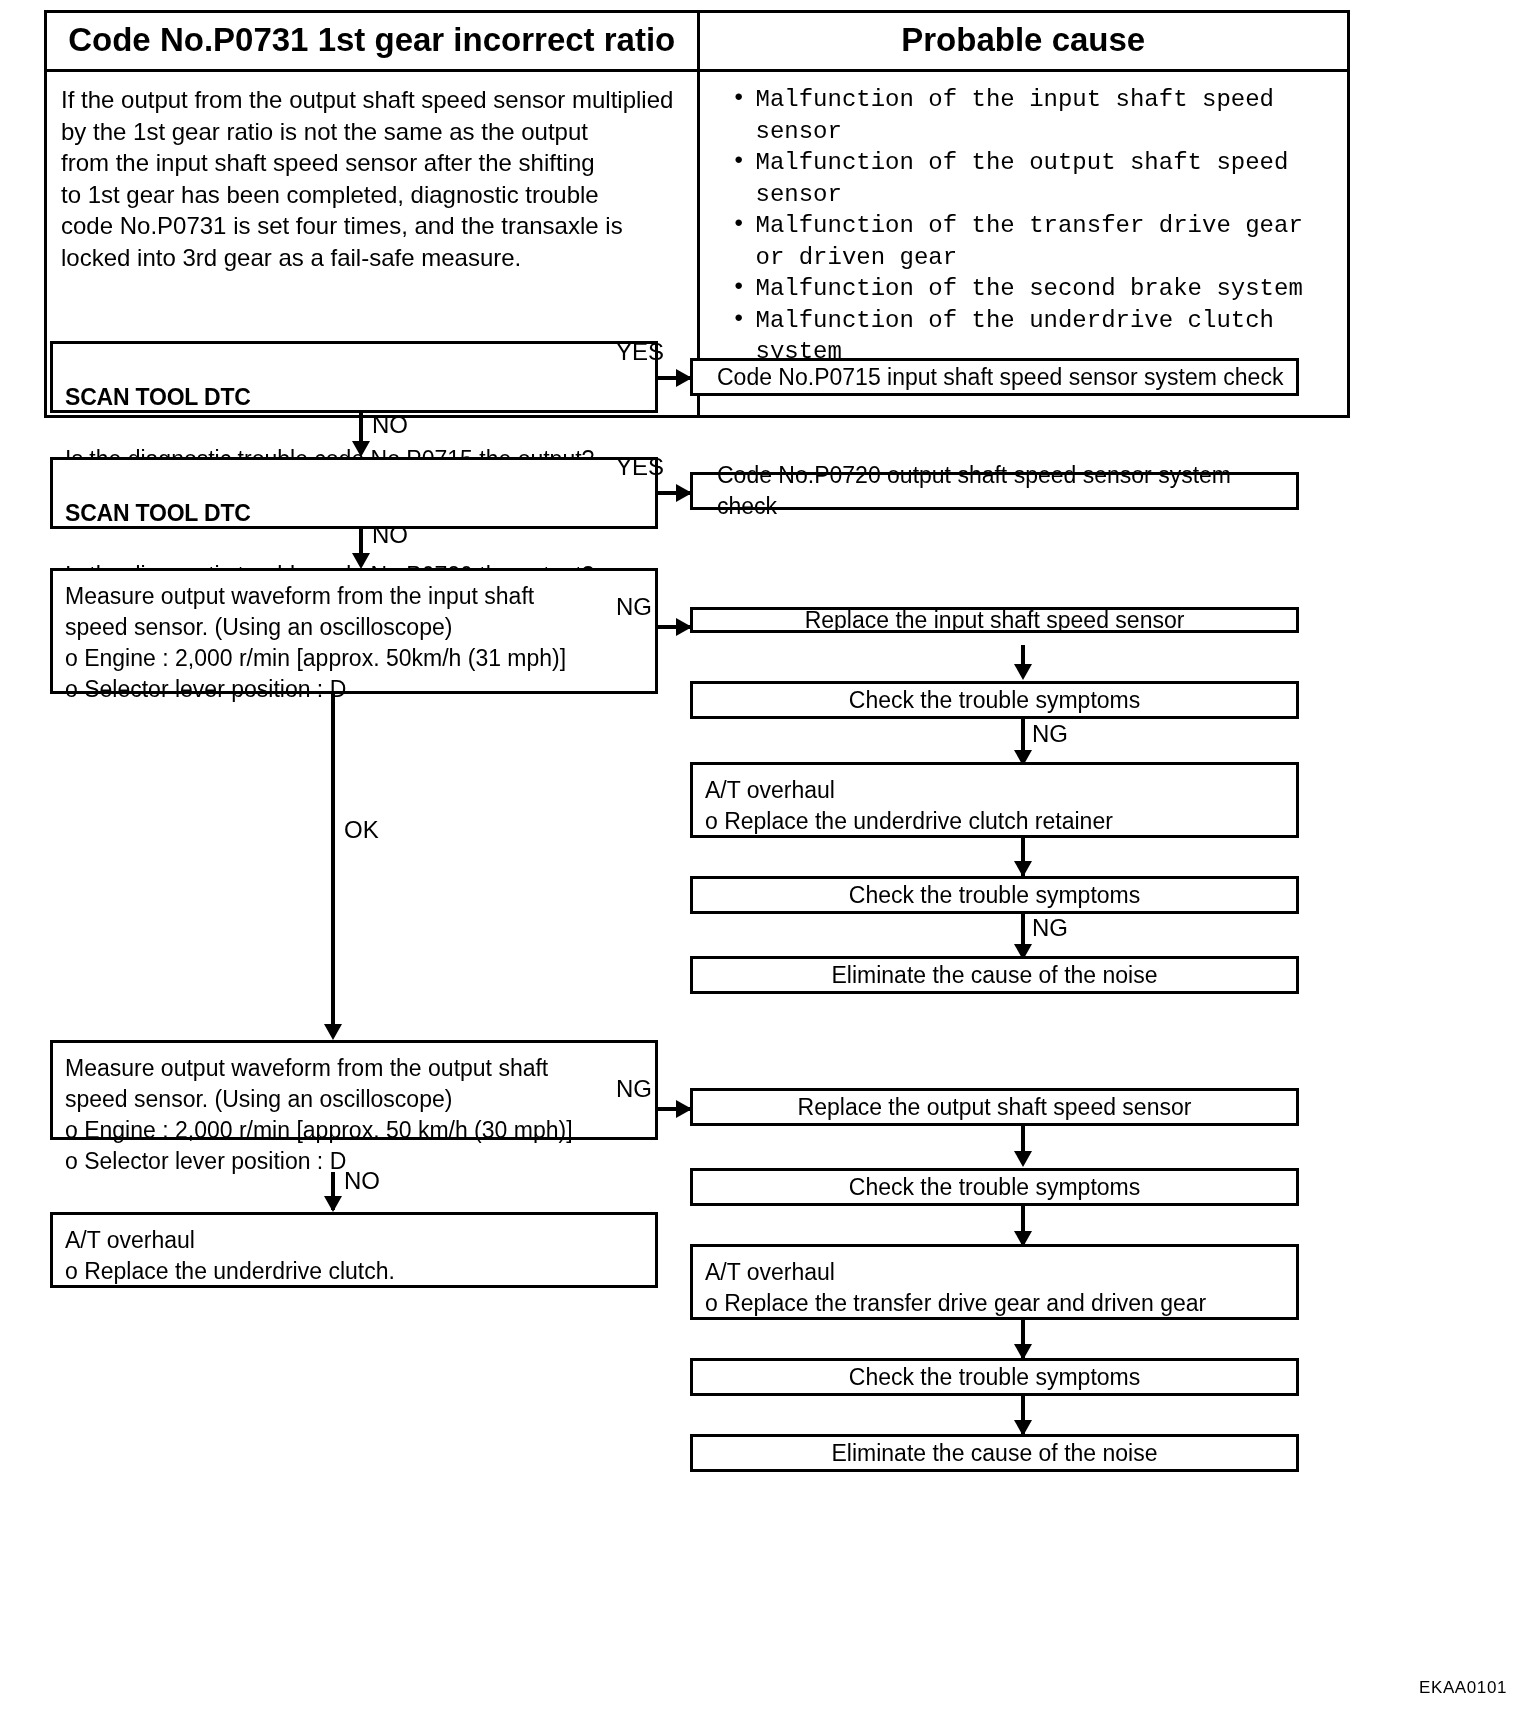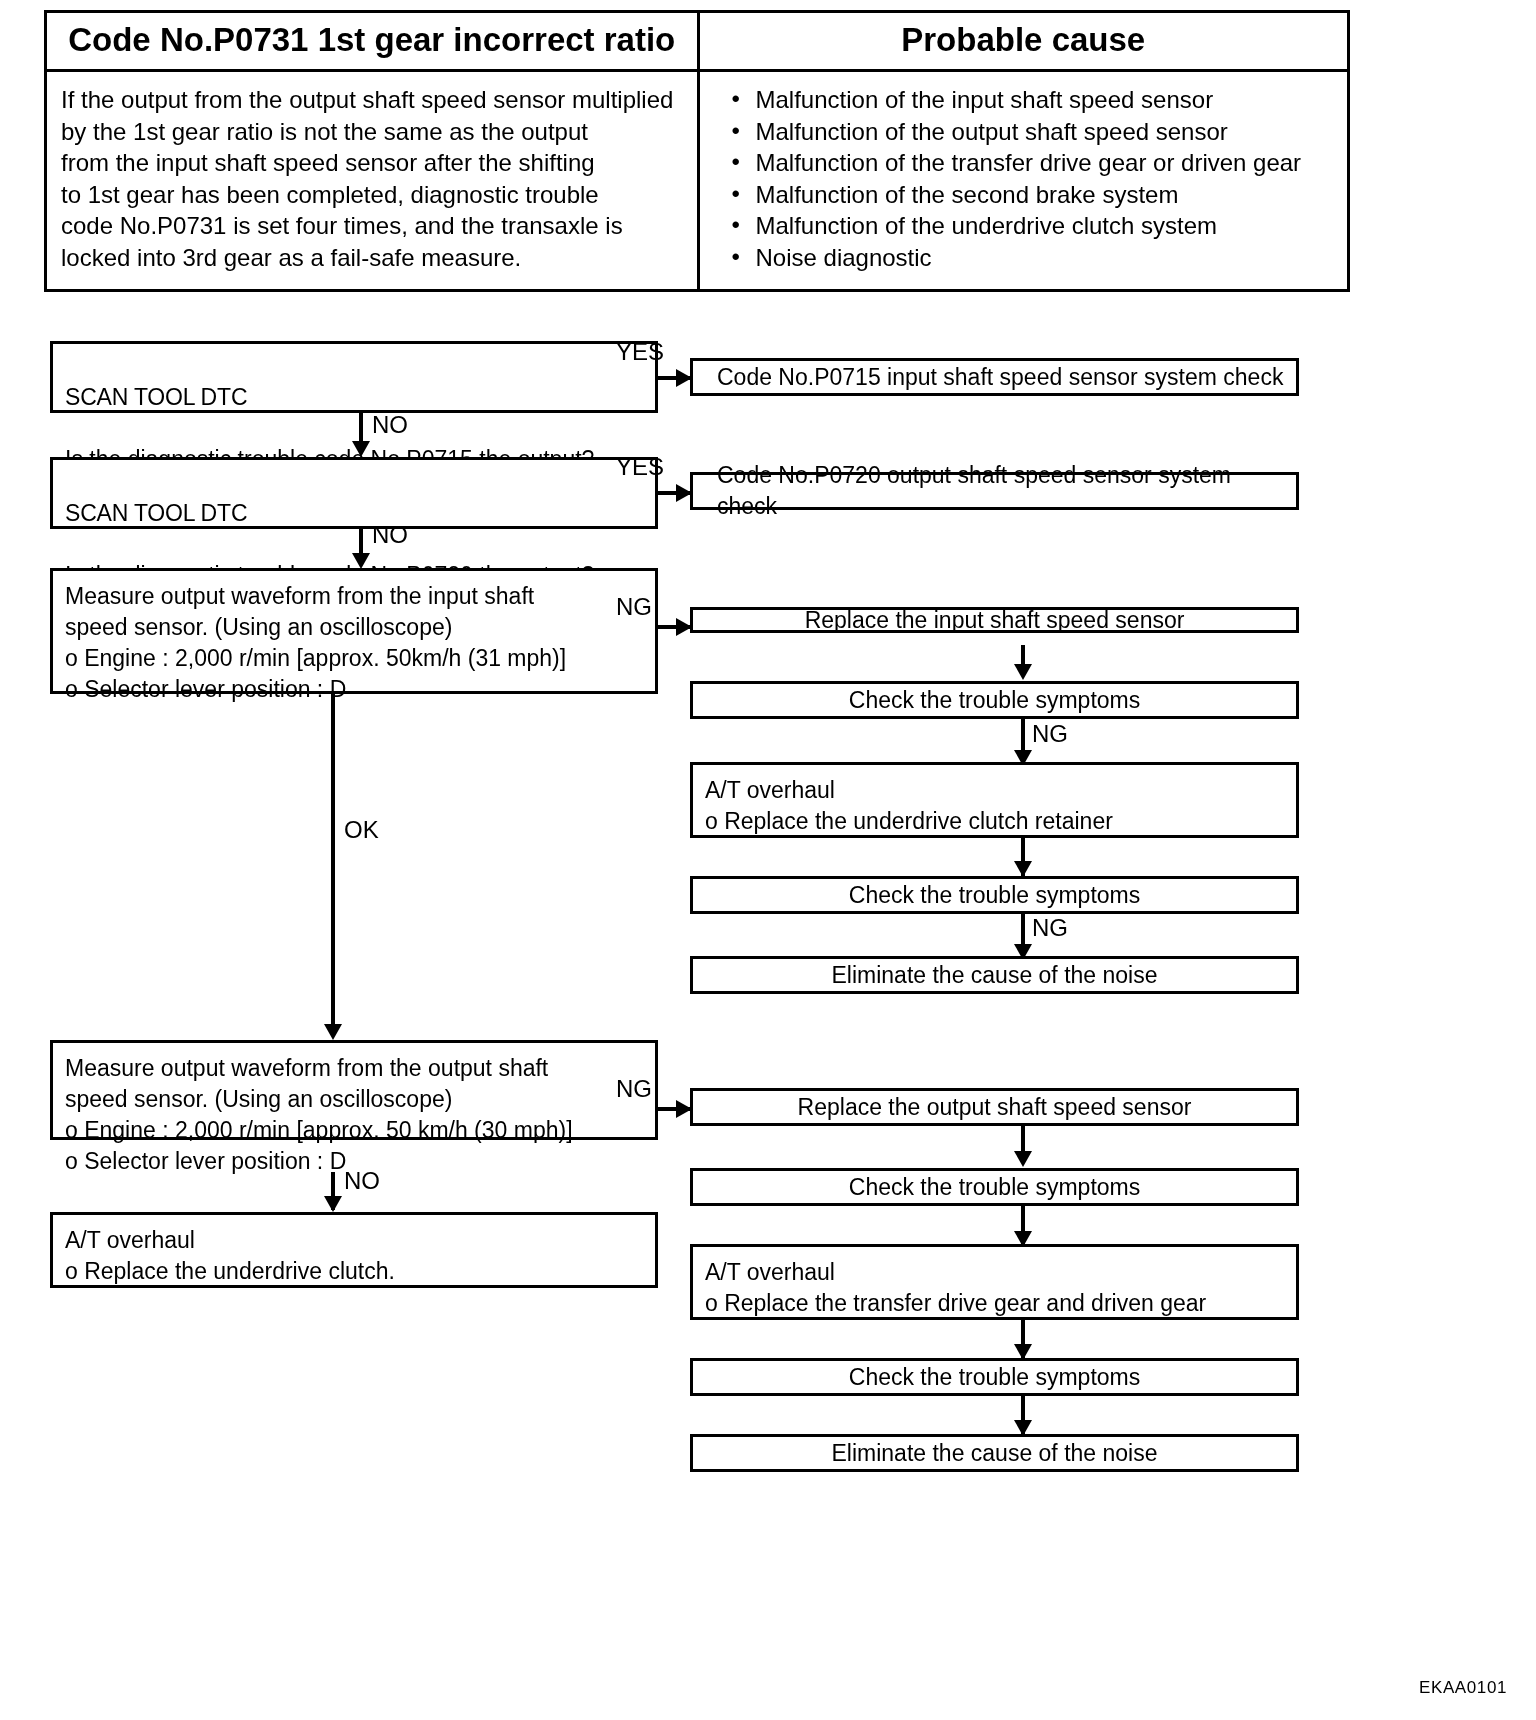--- a/index.html
+++ b/index.html
@@ -44,20 +44,21 @@
   .desc-text {
     font-size: 24px;
     line-height: 31.5px;
     padding: 12px 14px 16px 14px;
     white-space: pre-line;
   }
   ul.cause-list {
     list-style: none;
     margin: 0;
     padding: 12px 10px 16px 10px;
+    font-family: Liberation Mono, monospace;
   }
   ul.cause-list li {
     font-size: 24px;
     line-height: 31.5px;
     position: relative;
     padding-left: 46px;
   }
   ul.cause-list li::before {
     content: "\2022";
     position: absolute;
@@ -81,21 +82,21 @@
   }
   .node.center {
     display: flex;
     align-items: center;
     justify-content: center;
     text-align: center;
     padding: 0 12px;
     white-space: normal;
   }
   .node .strong {
-    font-weight: normal;
+    font-weight: bold;
     letter-spacing: -0.2px;
   }
 
   
   .vline, .hline {
     position: absolute;
     background: #000;
   }
   .vline { width: 4px; }
   .hline { height: 4px; }

